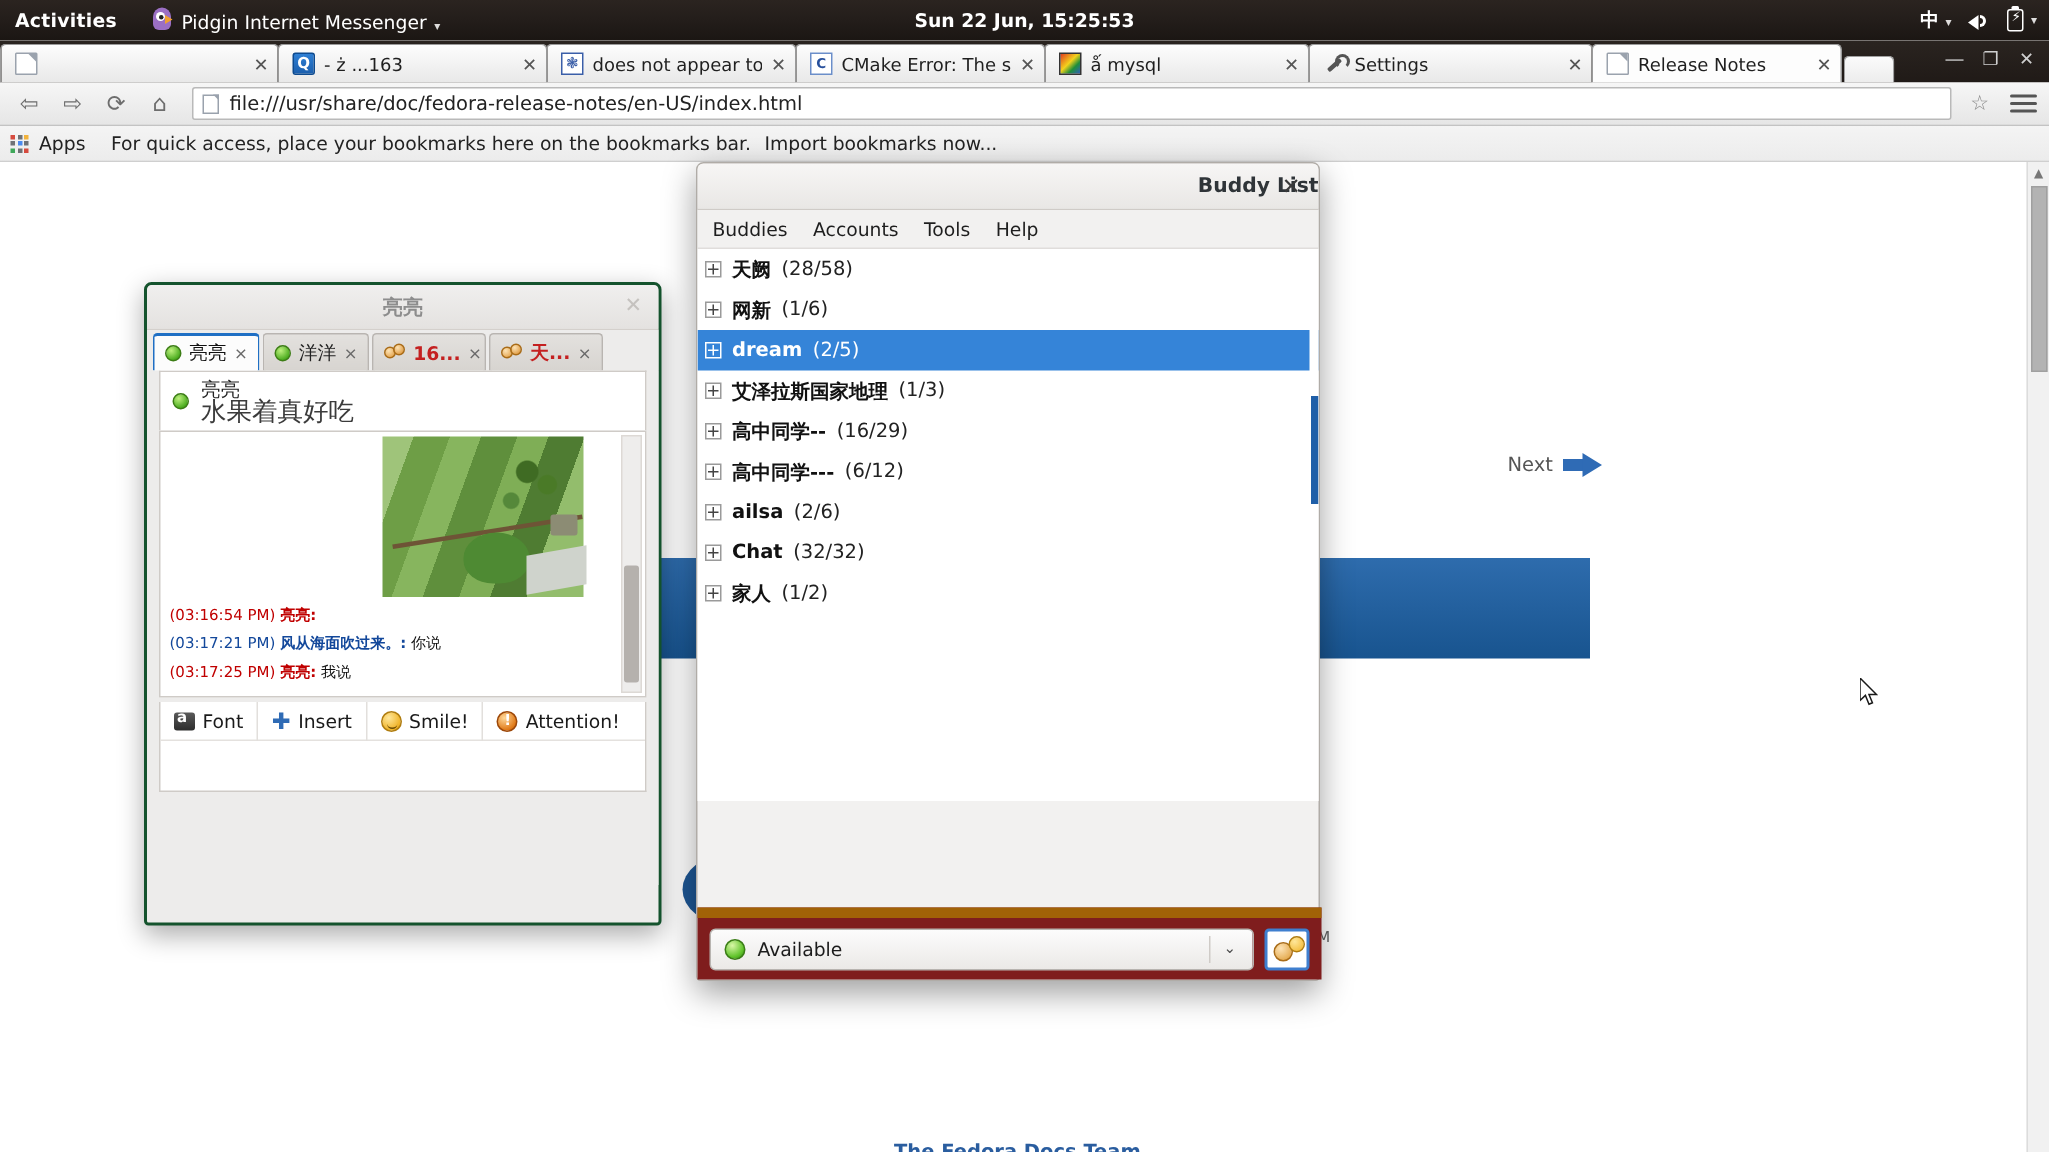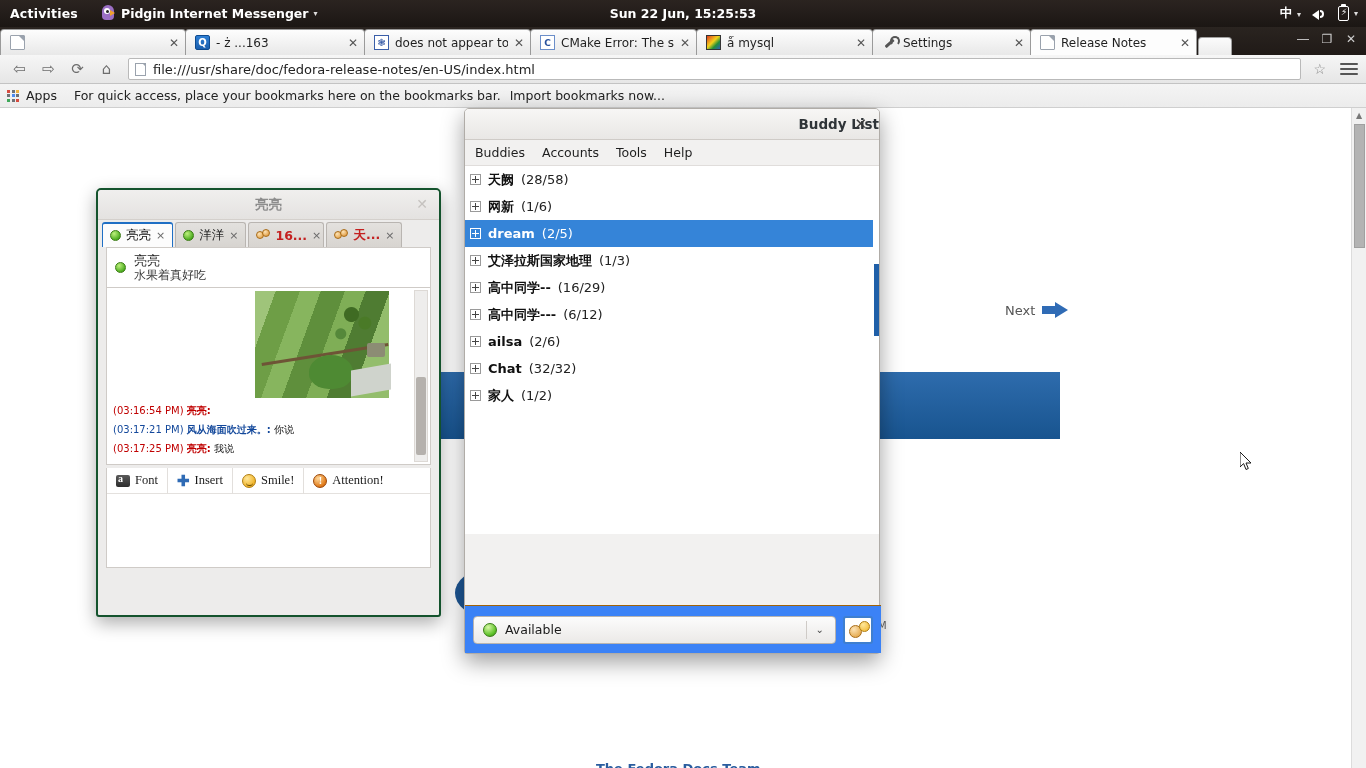--- a/index.html
+++ b/index.html
@@ -13,21 +13,21 @@
   #screen { position: relative; width: 1366px; height: 768px; overflow: hidden; }
 
   
   .gnome-bar {
     position: absolute; left: 0; top: 0; width: 1366px; height: 27px;
     background: linear-gradient(180deg,#2b2420 0%, #241e1b 45%, #1b1613 100%);
     color: #ffffff; font-size: 12.5px; font-weight: bold;
     display: flex; align-items: center;
   }
   .gnome-bar .activities { margin-left: 10px; letter-spacing: .2px; }
-  .gnome-app { display:flex; align-items:center; margin-left: 22px; gap:5px; font-weight:bold; }
+  .gnome-app { display:flex; align-items:flex-end; margin-left: 22px; gap:5px; font-weight:normal; }
   .pidgin-ico {
     width: 16px; height: 17px; position: relative; display:inline-block;
   }
   .pidgin-ico .body {
     position:absolute; left:2px; top:0px; width:12px; height:15px;
     background:#9b6fc4; border-radius: 6px 6px 4px 4px;
   }
   .pidgin-ico .eye {
     position:absolute; left:4px; top:3px; width:6px; height:6px;
     background:#fff; border-radius:50%;
@@ -198,21 +198,21 @@
      background:radial-gradient(circle at 35% 30%,#fde3b5,#e09a3c);border:1px solid #a96c18;}
   .chat-ico .p2{position:absolute;left:6px;top:0px;width:8px;height:8px;border-radius:50%;
      background:radial-gradient(circle at 35% 30%,#fde3b5,#d98c2a);border:1px solid #a96c18;}
 
   .conv-body { background:#edeceb; padding:0 8px 8px 8px; height:calc(100% - 82px); }
   .conv-header {
     background:#fff; border:1px solid #cfcbc7; border-bottom:none; height:40px;
     display:flex; align-items:center; gap:8px; padding:4px 8px;
   }
   .conv-header .nm { font-size:13px;color:#222; line-height:14px; }
-  .conv-header .sub { font-size:12px;color:#3b3b3b; line-height:14px; }
+  .conv-header .sub { font-size:17px;color:#3b3b3b; line-height:14px; }
   .msg-area {
     position:relative; background:#fff; border:1px solid #cfcbc7; height:178px; overflow:hidden;
   }
   .msg-photo {
     position:absolute; left:148px; top:3px; width:134px; height:107px;
     background:
       radial-gradient(circle at 72% 22%, #3f6b23 0 7px, transparent 8px),
       radial-gradient(circle at 82% 30%, #4a7a27 0 6px, transparent 7px),
       radial-gradient(circle at 64% 40%, #55883a 0 5px, transparent 6px),
       linear-gradient(110deg,#9fc47a 0 12%, #6e9e46 12% 26%, #87b55e 26% 38%, #5f8f3c 38% 52%, #7fae56 52% 64%, #4f7c32 64% 78%, #93bd6c 78% 100%);
@@ -224,21 +224,21 @@
   .msg-lines { position:absolute; left:6px; bottom:6px; right:24px; font-size:10px; }
   .msg-line { line-height:19px; white-space:nowrap; }
   .ts-red { color:#c00000; }
   .ts-blue { color:#13489b; }
   .who-red { color:#c00000; font-weight:bold; }
   .who-blue { color:#13489b; font-weight:bold; }
   .msg-txt { color:#111; }
   .msg-scroll { position:absolute; right:2px; top:2px; width:14px; bottom:2px; background:#eeedec; border:1px solid #ddd9d5;}
   .msg-scroll .th { position:absolute;left:1px;top:86px;width:10px;height:78px;background:#b5b1ad;border-radius:2px; }
 
-  .compose-wrap { background:#fff; border:1px solid #cfcbc7; border-top:none; height:100px; margin-top:3px;font-family:Liberation Serif, serif; }
+  .compose-wrap { background:#fff; border:1px solid #cfcbc7; border-top:none; height:60px; margin-top:3px; }
   .fmt-toolbar { display:flex; align-items:center; height:26px; border-bottom:1px solid #e4e1de; font-size:12.5px; }
   .fmt-btn { display:flex;align-items:center;gap:5px;padding:0 9px;height:26px;color:#1a1a1a;border-right:1px solid #e2dfdc; }
   .fmt-btn:last-child { border-right:none; }
   .ico-font { width:14px;height:12px;background:linear-gradient(180deg,#5a5a5a,#2c2c2c);border-radius:2px;position:relative; }
   .ico-font:after{content:"a";position:absolute;left:2px;top:-2px;color:#fff;font-size:10px;font-weight:bold;}
   .ico-plus { color:#2f6bb5; font-size:15px; font-weight:bold; line-height:12px;}
   .ico-smile { width:14px;height:14px;border-radius:50%;
      background:radial-gradient(circle at 35% 30%,#ffe79a,#f0b429 70%,#c98b12); border:1px solid #b07d10; position:relative;}
   .ico-smile:after{content:"";position:absolute;left:3px;top:7px;width:7px;height:3px;border-bottom:1.5px solid #6b4c06;border-radius:0 0 6px 6px;}
   .ico-attn { width:14px;height:14px;border-radius:50%;
@@ -273,22 +273,22 @@
   .expander:before{content:"";position:absolute;left:4px;top:1px;width:1px;height:7px;background:#444;}
   .expander:after {content:"";position:absolute;left:1px;top:4px;width:7px;height:1px;background:#444;}
   .bl-row.sel .expander { border-color:#fff;background:#3584d8; }
   .bl-row.sel .expander:before,.bl-row.sel .expander:after { background:#fff; }
   .grp-name { font-weight:bold; }
   .grp-count { font-weight:normal; color:#222; }
   .bl-row.sel .grp-count { color:#fff; }
   .bl-scroll { position:absolute; right:0; top:0; width:6px; height:368px; background:#fff; }
   .bl-scroll .th { position:absolute;right:0;top:98px;width:5px;height:72px;background:#1f5fa8; }
   .buddy-status {
-    position:absolute; left:0; bottom:0; width:416px; height:48px; background:#3b82f6;
-    display:flex; align-items:center; padding:0 8px; gap:7px; border-top:1px solid #a16207;
+    position:absolute; left:0; bottom:0; width:416px; height:48px; background:#7f1d1d;
+    display:flex; align-items:center; padding:0 8px; gap:7px; border-top:7px solid #a16207;
   }
   .status-combo {
     flex:1 1 auto; height:28px; background:linear-gradient(180deg,#fcfcfc,#ebe9e7);
     border:1px solid #b8b4b0; border-radius:4px; display:flex;align-items:center;
     padding:0 4px 0 9px; font-size:12.5px; color:#1b1b1b;
   }
   .status-combo .lbl { flex:1 1 auto; margin-left:8px; }
   .status-combo .sep { width:1px;height:18px;background:#cfcbc7;margin-right:9px; }
   .status-combo .chev { color:#4a4a4a; font-size:10px; margin-right:7px; }
   .status-dot {
@@ -368,21 +368,21 @@
       <div class="tab" style="width:167px;">
         <span class="favicon fav-cm">C</span>
         <span class="tlabel">CMake Error: The s</span>
         <span class="tclose">✕</span>
       </div>
       <div class="tab" style="width:177px;">
         <span class="favicon fav-my"></span>
         <span class="tlabel">ǻ mysql</span>
         <span class="tclose">✕</span>
       </div>
-      <div class="tab" style="width:159px;">
+      <div class="tab" style="width:190px;">
         <span class="favicon fav-wr"></span>
         <span class="tlabel">Settings</span>
         <span class="tclose">✕</span>
       </div>
       <div class="tab active" style="width:167px;">
         <span class="favicon fav-doc"></span>
         <span class="tlabel">Release Notes</span>
         <span class="tclose">✕</span>
       </div>
       <div class="tab-newbtn"></div>

